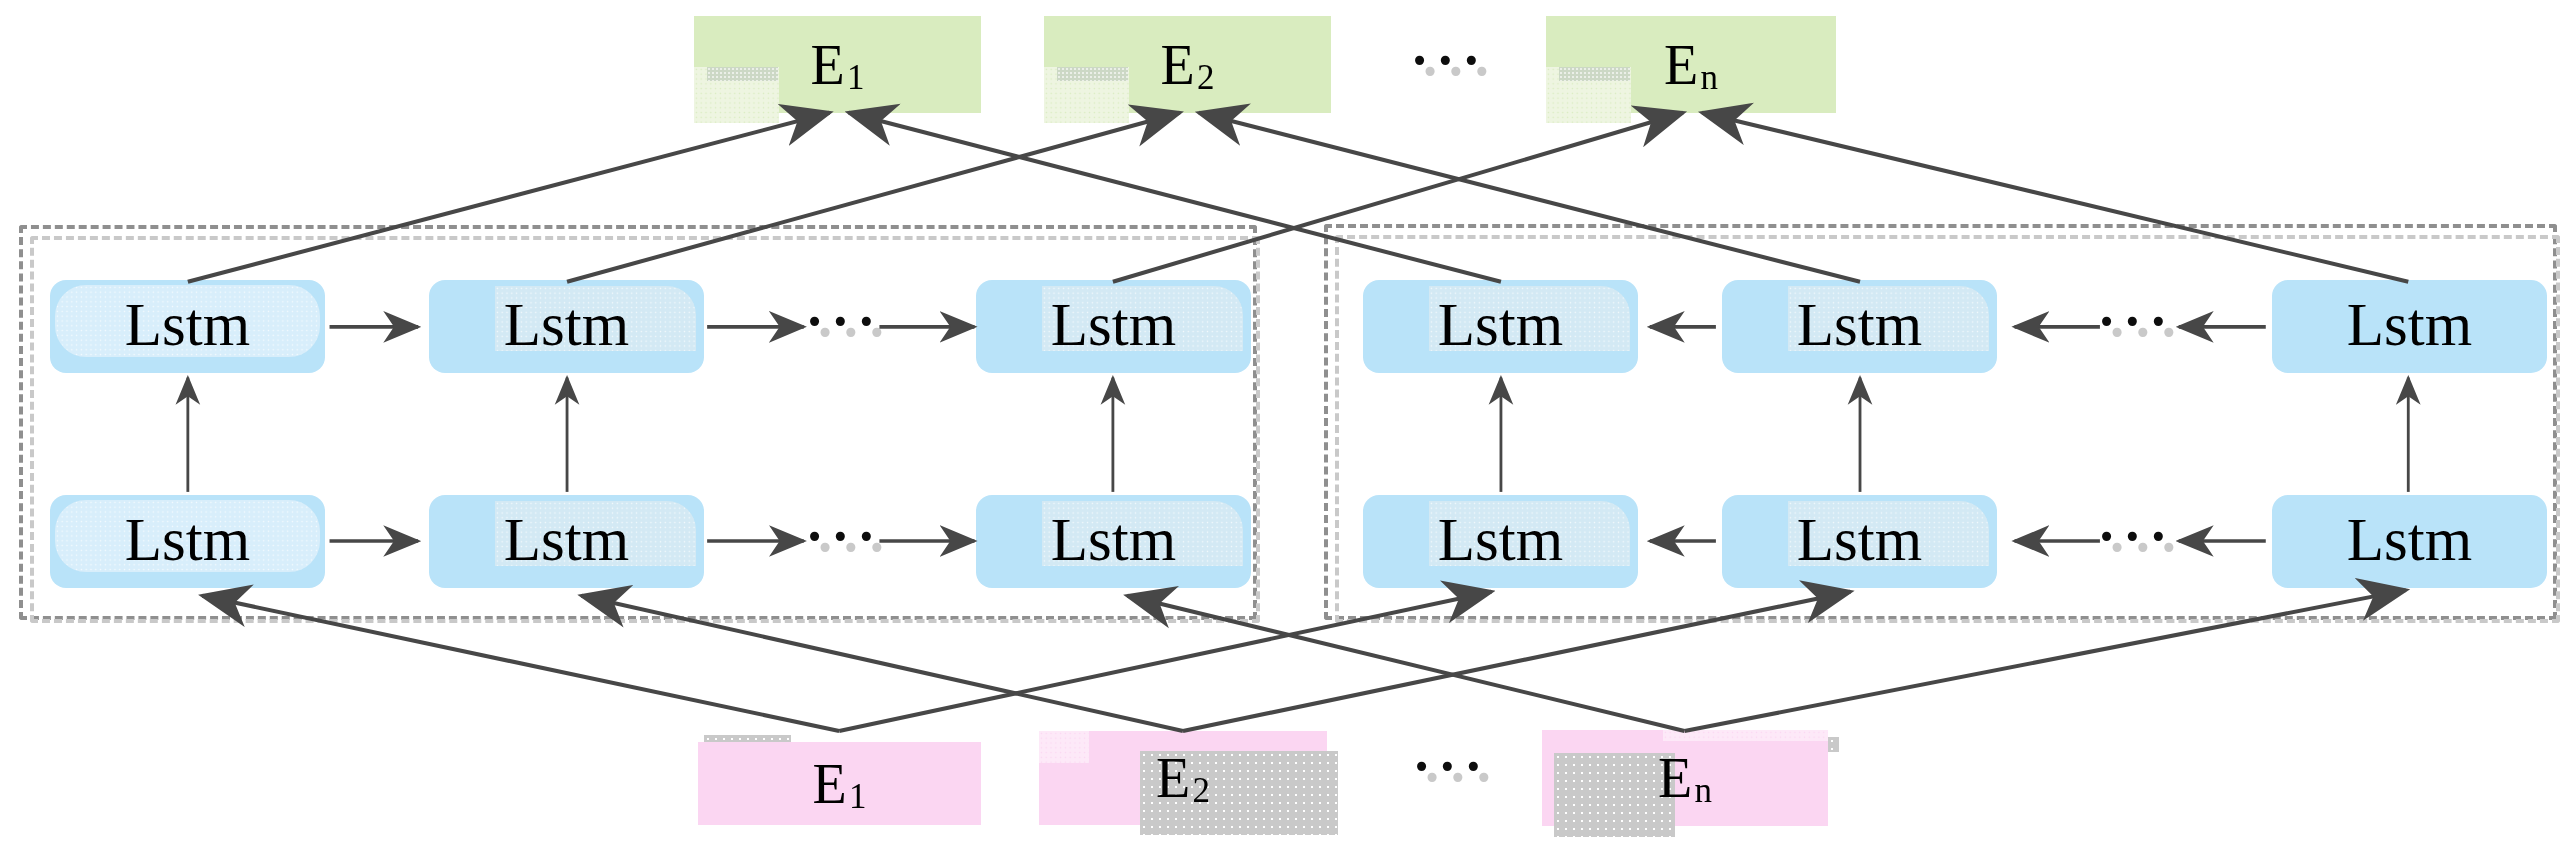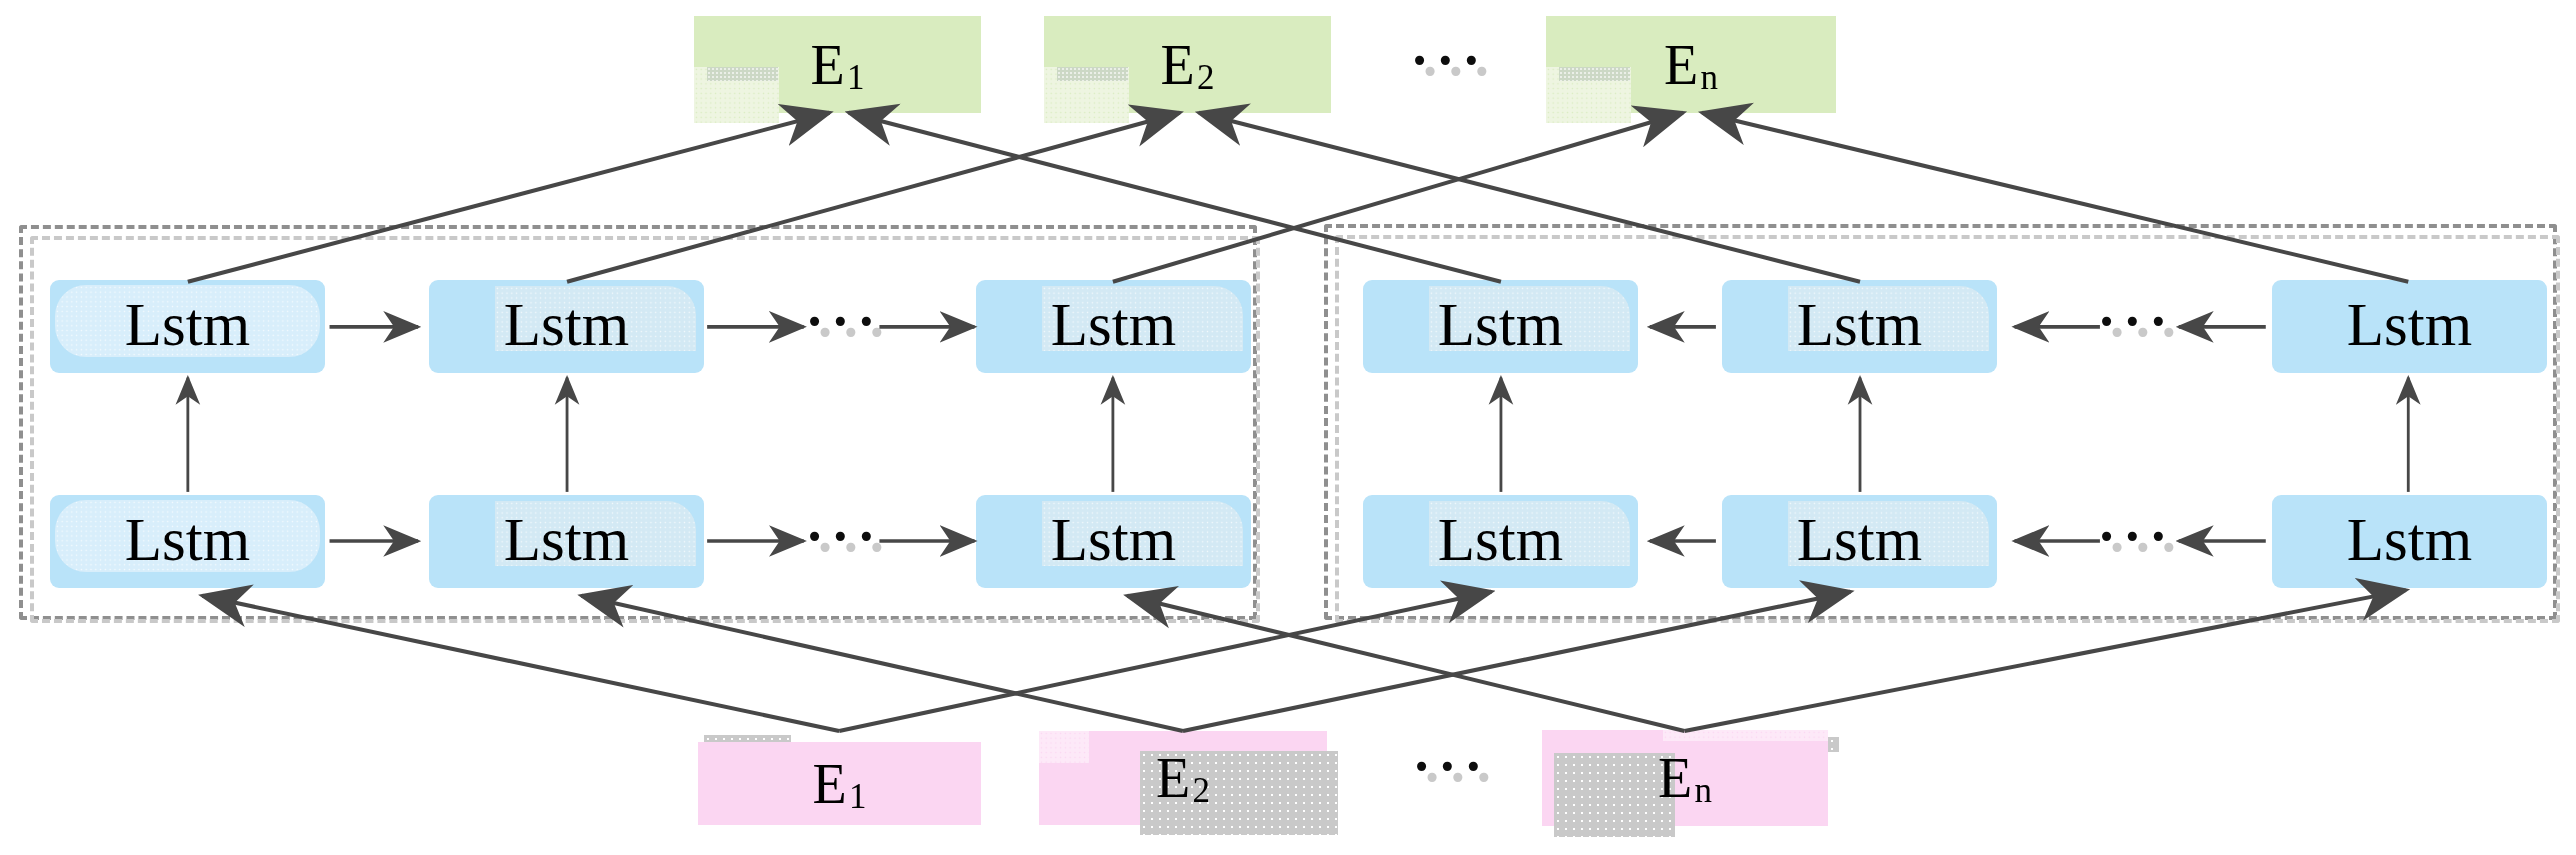--- a/index.html
+++ b/index.html
@@ -26,21 +26,21 @@
     border:4px dashed #c9c9c9;
     border-radius:3.2px;
     box-sizing:border-box;
     pointer-events:none;
   }
 
   
   .pill{
     position:absolute;
     width:275px;height:93px;
-    border-radius:9px;
+    border-radius:16px;
     background:#b9e3f9;
   }
   .pill::before{         
     content:"";
     position:absolute;
     left:10.5px;top:13px;
     width:100%;height:100%;
     border-radius:34px;
     background-color:#cacaca;
     background-image:radial-gradient(#ffffff 1px, transparent 1.1px);

